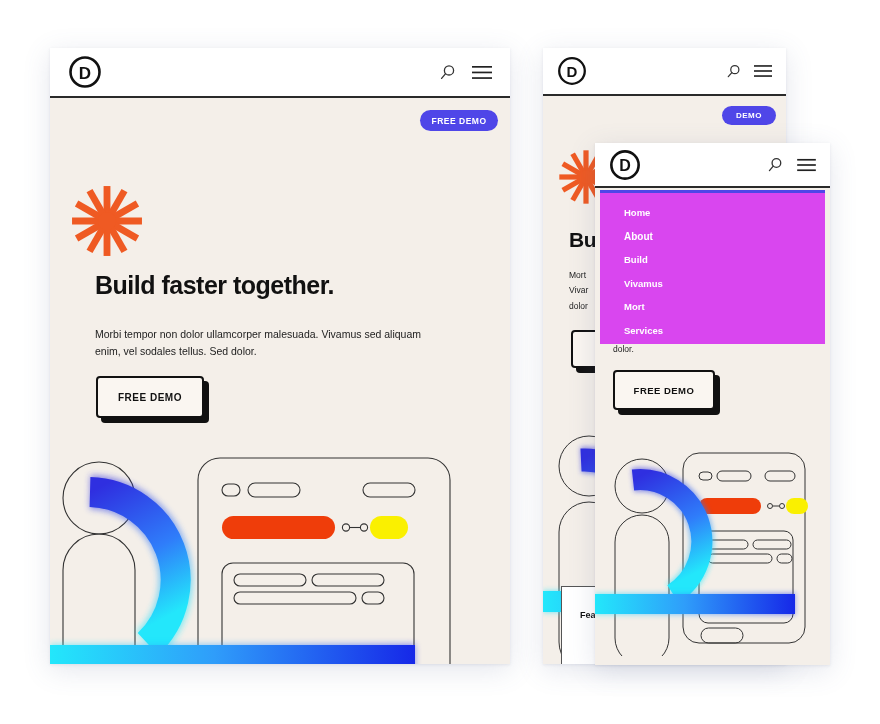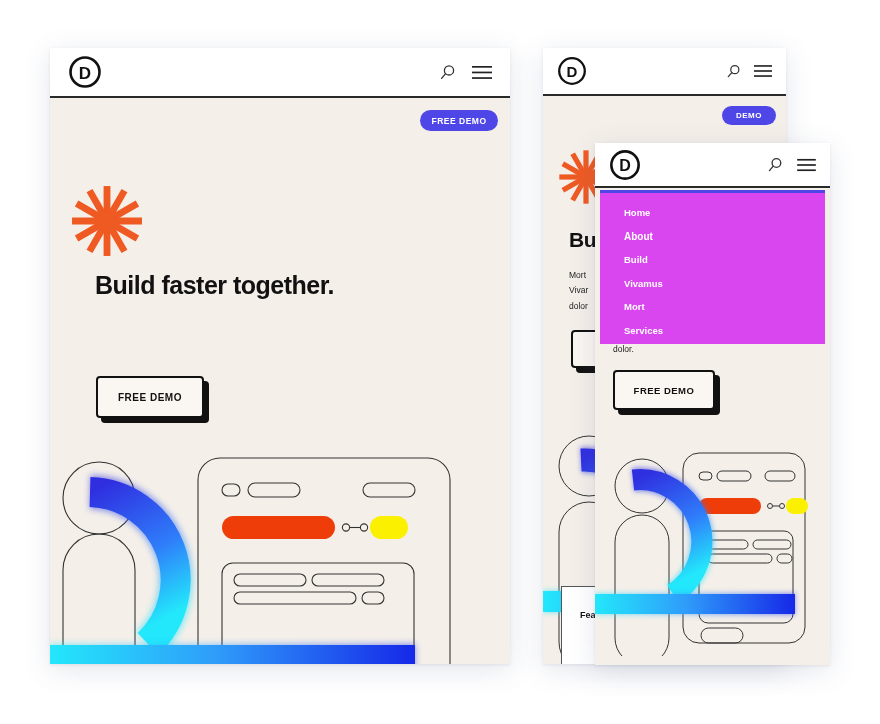--- a/index.html
+++ b/index.html
@@ -127,20 +127,21 @@
             <line x1="50" y1="50" x2="4" y2="50"></line>
             <line x1="50" y1="50" x2="10" y2="27"></line>
             <line x1="50" y1="50" x2="27" y2="10"></line>
           </g>
           <circle cx="50" cy="50" r="12" fill="#ef5a23"></circle>
         </svg>
       </span>
 
       <h1 class="headline" style="left:45px;top:172px;font-size:25px;line-height:1.1;">Build faster together.</h1>
 
+      <p class="para" style="left:45px;top:226px;width:348px;font-size:10.5px;line-height:1.65;">Morbi tempor non dolor ullamcorper malesuada. Vivamus sed aliquam enim, vel sodales tellus. Sed dolor.</p>
 
       <div class="ghostbtn" style="left:46px;top:276px;width:108px;height:42px;font-size:10px;">FREE DEMO</div>
 
       <div class="illus" style="left:0px;top:348px;width:460px;height:268px;">
         <svg width="460" height="268" viewBox="0 0 460 268" aria-hidden="true">
           <defs>
             <linearGradient id="arcG" x1="0" y1="0" x2="0.3" y2="1">
               <stop offset="0%" stop-color="#2f2fe0"></stop>
               <stop offset="55%" stop-color="#2f7dfa"></stop>
               <stop offset="100%" stop-color="#23e7fb"></stop>

